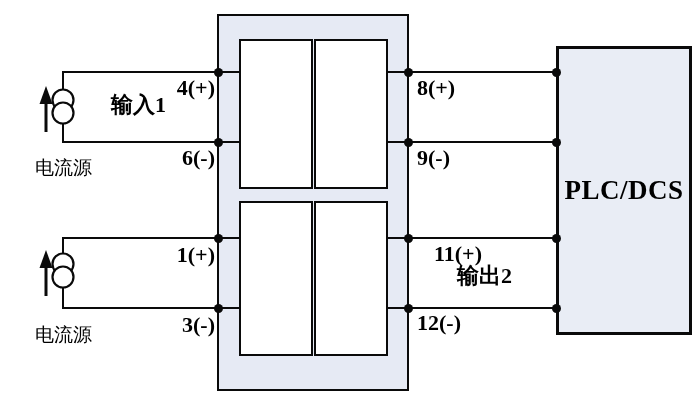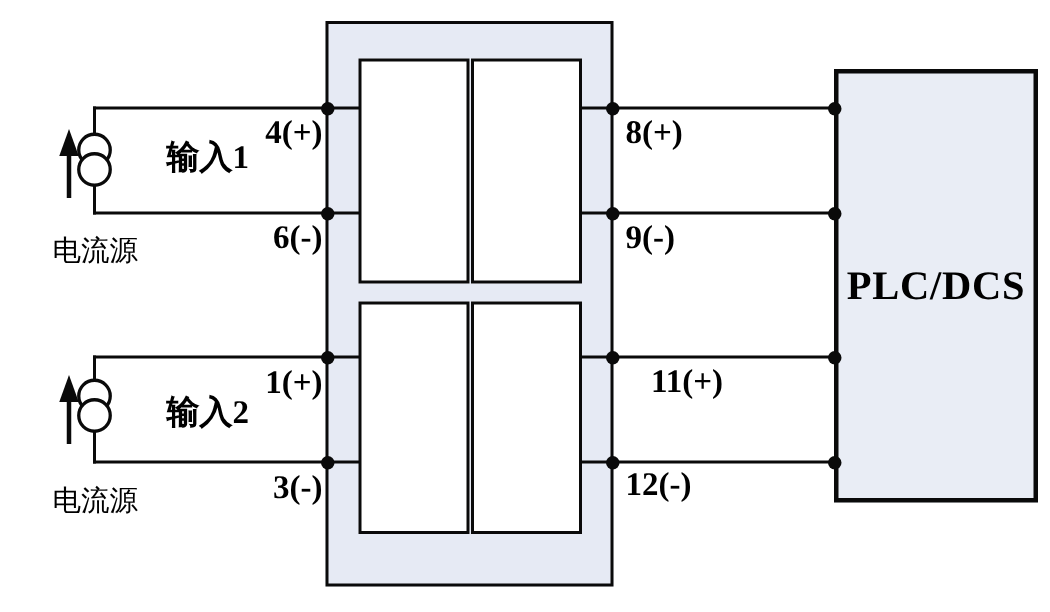--- a/index.html
+++ b/index.html
@@ -86,23 +86,23 @@
       <polygon points="12,4 5.5,22 18.5,22" fill="#0a0a0a"></polygon>
     </g>
   </svg>
 
   <div class="lbl term ta-r" style="left:148px;top:77px;width:67px;">4(+)</div>
   <div class="lbl chn ta-c" style="left:101px;top:94px;width:75px;">输入1</div>
   <div class="lbl term ta-r" style="left:148px;top:147px;width:67px;">6(-)</div>
   <div class="lbl src" style="left:35px;top:158px;">电流源</div>
 
   <div class="lbl term ta-r" style="left:148px;top:244px;width:67px;">1(+)</div>
-  <div class="lbl chn ta-c" style="left:101px;top:264px;width:75px;">输入2</div>
   <div class="lbl term ta-r" style="left:148px;top:314px;width:67px;">3(-)</div>
   <div class="lbl src" style="left:35px;top:325px;">电流源</div>
 
   <div class="lbl term" style="left:417px;top:77px;">8(+)</div>
   <div class="lbl term" style="left:417px;top:147px;">9(-)</div>
 
   <div class="lbl term" style="left:434px;top:243px;">11(+)</div>
+  <div class="lbl chn ta-c" style="left:447px;top:265px;width:75px;">输出2</div>
   <div class="lbl term" style="left:417px;top:312px;font-family:Liberation Serif, serif;">12(-)</div>
 
 </div>
 
 </body></html>

